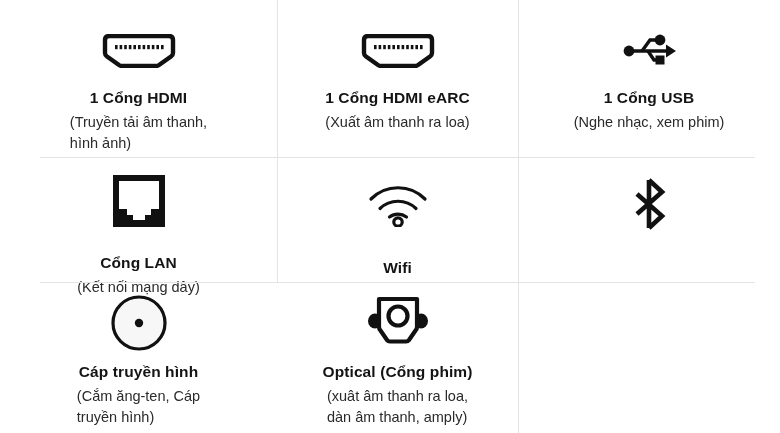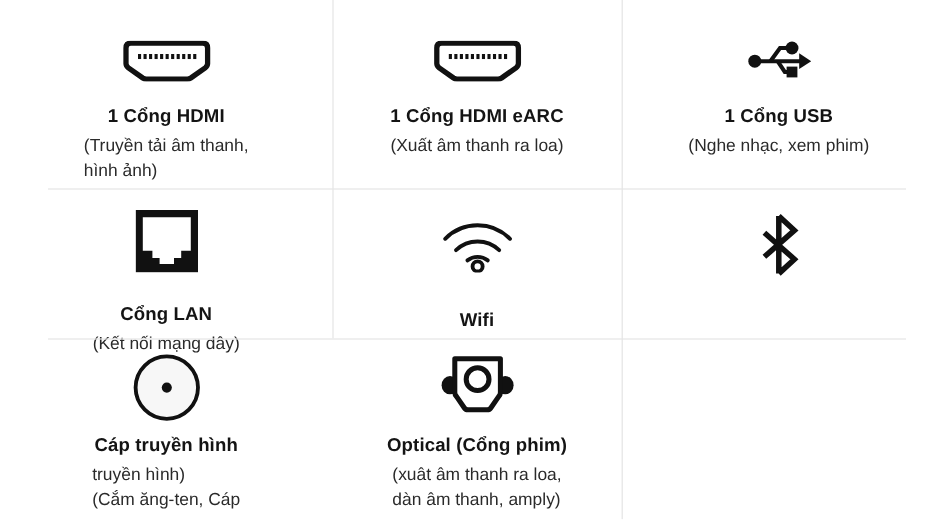--- a/index.html
+++ b/index.html
@@ -217,22 +217,22 @@
 
     <div class="cell r3">
       <div class="icon-wrap">
         <svg width="60" height="60" viewBox="0 0 60 60" aria-hidden="true">
           <circle cx="30" cy="30" r="26" fill="#f7f7f7" stroke="#111111" stroke-width="3.2"></circle>
           <circle cx="30" cy="30" r="4.2" fill="#111111"></circle>
         </svg>
       </div>
       <div class="title">Cáp truyền hình</div>
       <div class="subtitle">
+        <span class="ln">(Cắm ăng-ten, Cáp</span>
         <span class="ln">truyền hình)</span>
-        <span class="ln">(Cắm ăng-ten, Cáp</span>
       </div>
     </div>
 
     <div class="cell r3">
       <div class="icon-wrap">
         <svg width="64" height="56" viewBox="0 0 64 56" aria-hidden="true">
           <ellipse cx="9" cy="26" rx="7" ry="7.6" fill="#111111"></ellipse>
           <ellipse cx="55" cy="26" rx="7" ry="7.6" fill="#111111"></ellipse>
           <path d="M13 4 H51 V32 Q51 34 49.5 35.5 L43 45 Q42 46.5 40 46.5 H24 Q22 46.5 21 45 L14.5 35.5 Q13 34 13 32 Z" fill="#ffffff" stroke="#111111" stroke-width="4.2" stroke-linejoin="round"></path>
           <circle cx="32" cy="21" r="9.5" fill="none" stroke="#111111" stroke-width="4.2"></circle>

